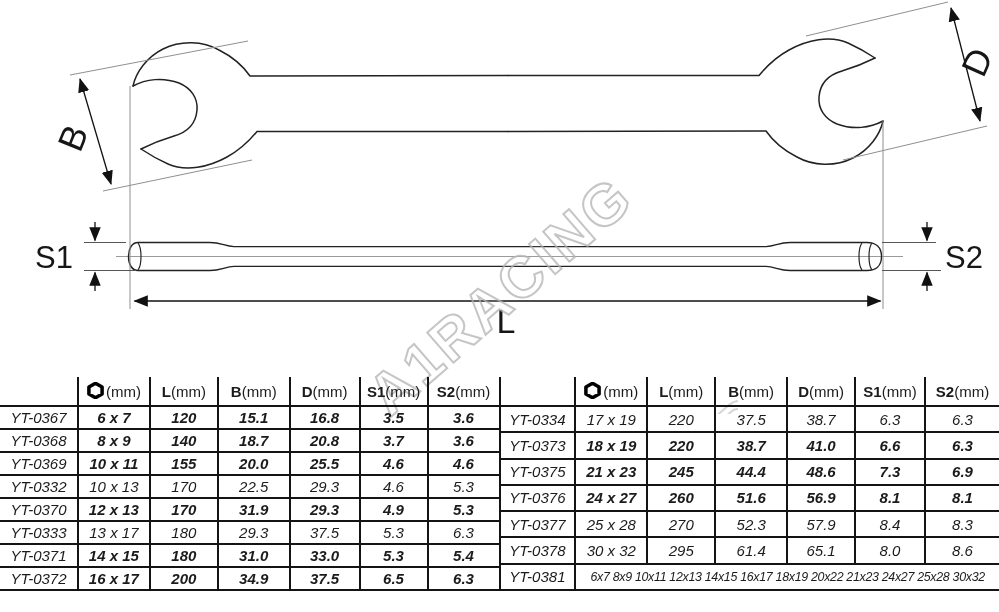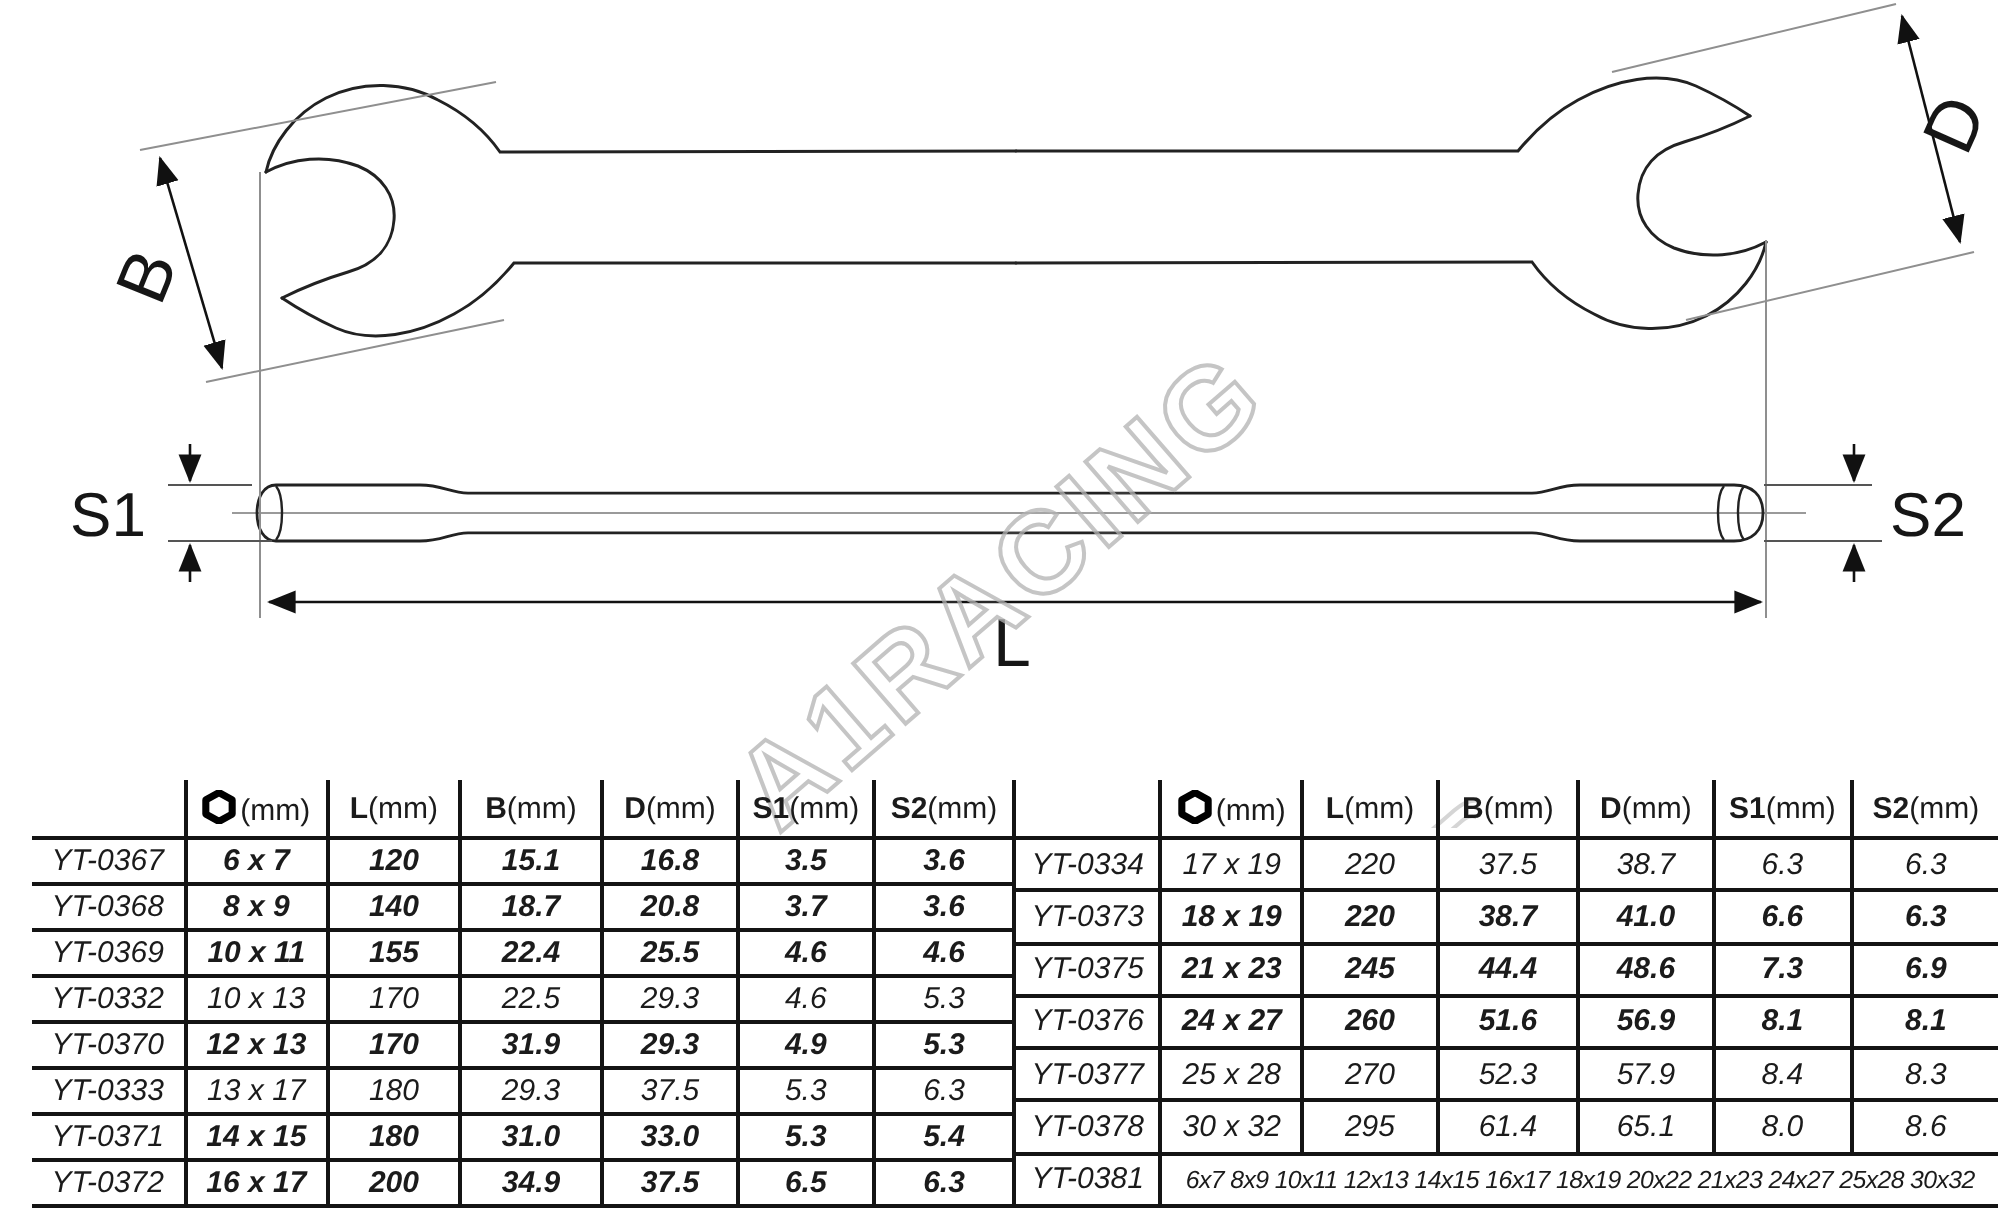--- a/index.html
+++ b/index.html
@@ -12,21 +12,21 @@
       color:rgba(255,255,255,0.10);-webkit-text-stroke:2px rgba(178,178,178,0.75);
       pointer-events:none;z-index:1;}
   .wm-frag{position:absolute;overflow:hidden;pointer-events:none;z-index:1;}
   .wm-frag>span{position:absolute;font-size:58px;font-weight:bold;letter-spacing:3px;
       white-space:nowrap;color:rgba(255,255,255,0.10);
       -webkit-text-stroke:2px rgba(185,185,185,0.6);}
   .frag1{left:628px;top:352px;width:110px;height:62px;}
   .frag1>span{left:-6px;top:-4px;transform:rotate(-41deg);}
   .frag2{left:955px;top:385px;width:44px;height:40px;}
   .frag2>span{left:-12px;top:-8px;transform:rotate(-41deg);}
-  .tables{position:absolute;left:0;top:390px;display:flex;z-index:2;padding-left:16px;}
+  .tables{position:absolute;left:0;top:377px;display:flex;z-index:2;}
   table{border-collapse:collapse;table-layout:fixed;}
   th,td{border:2px solid #141414;text-align:center;vertical-align:middle;
         padding:0;font-size:15px;color:#1b1b1b;white-space:nowrap;overflow:hidden;}
   thead th{border-top:none;height:28px;font-weight:bold;}
   tbody tr{height:23px;font-style:italic;}
   table.t-left th:first-child,table.t-left td:first-child{border-left:none;}
   table.t-right th:last-child,table.t-right td:last-child{border-right:none;}
   table.t-right th:first-child,table.t-right td:first-child{border-left:none;}
   td.code{font-weight:normal;}
   td.emph{font-weight:bold;}
@@ -141,21 +141,21 @@
             <td class="emph">140</td>
             <td class="emph">18.7</td>
             <td class="emph">20.8</td>
             <td class="emph">3.7</td>
             <td class="emph">3.6</td>
           </tr>
           <tr>
             <td class="code">YT-0369</td>
             <td class="emph">10 x 11</td>
             <td class="emph">155</td>
-            <td class="emph">22.4</td>
+            <td class="emph">20.0</td>
             <td class="emph">25.5</td>
             <td class="emph">4.6</td>
             <td class="emph">4.6</td>
           </tr>
           <tr>
             <td class="code">YT-0332</td>
             <td class="">10 x 13</td>
             <td class="">170</td>
             <td class="">22.5</td>
             <td class="">29.3</td>

